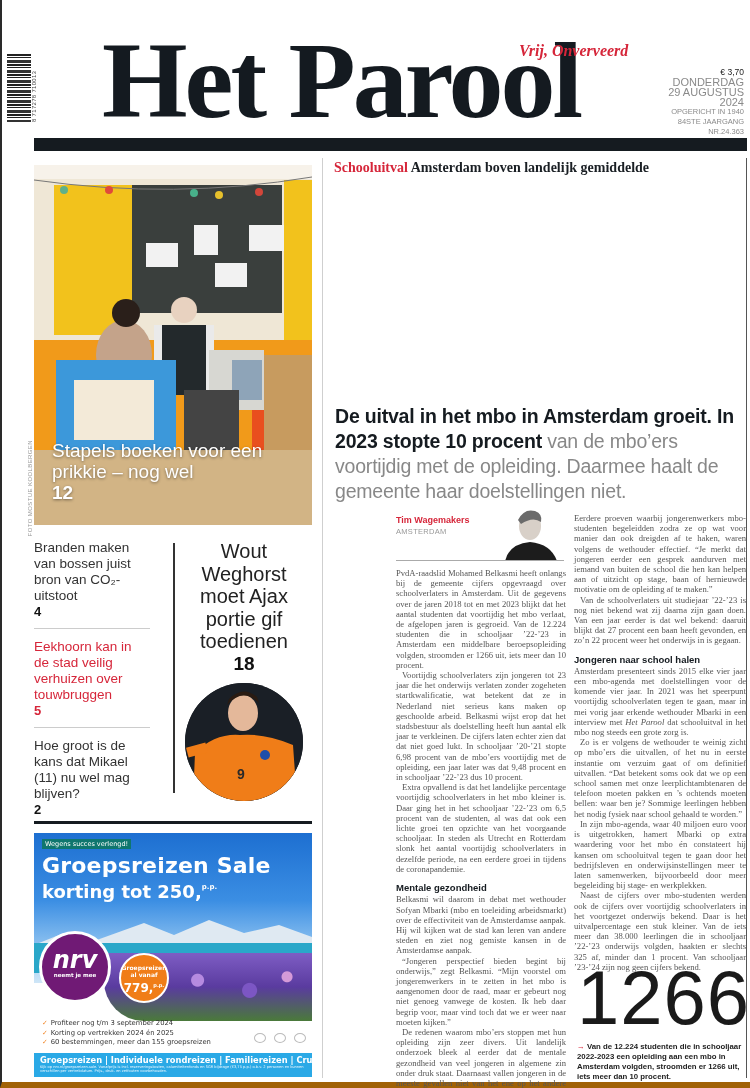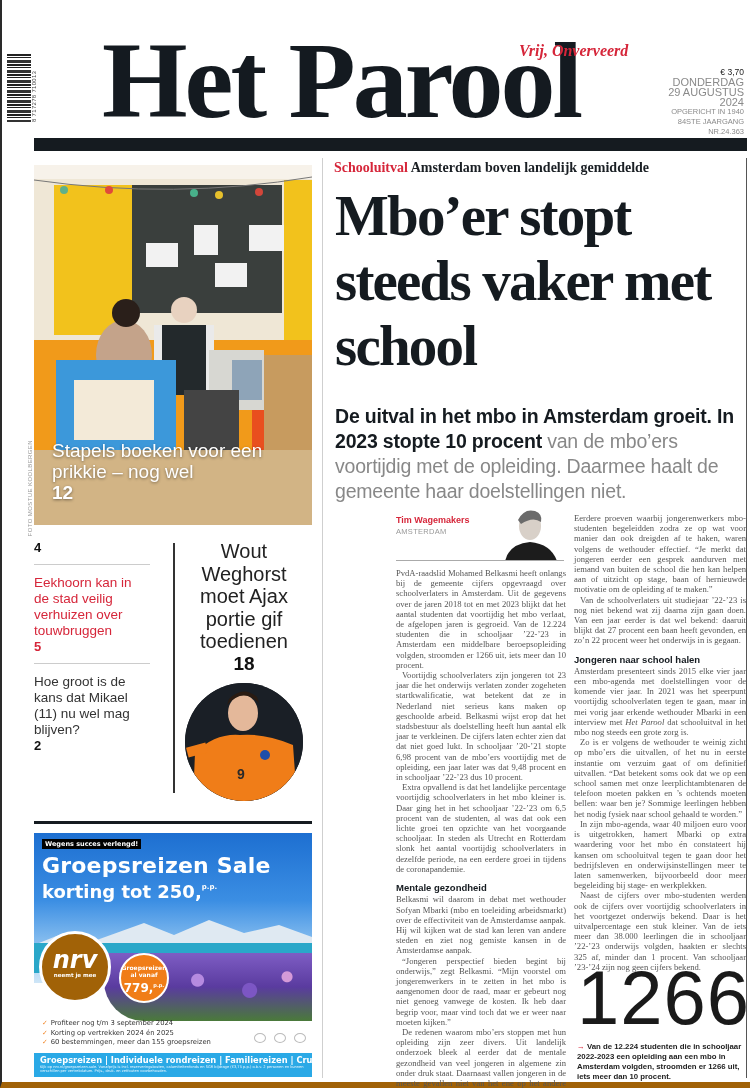--- a/index.html
+++ b/index.html
@@ -32,29 +32,29 @@
   .teaser.red { color: #d6263a; }
   .teaser.red .pg { color: #d6263a; }
   .vrule { position: absolute; left: 171px; top: 543px; width: 2px; height: 250px; background: #333; }
   .sport { position: absolute; left: 180px; top: 540px; width: 124px; text-align: center; font-size: 20px; line-height: 22.5px; color: #222; }
   .sport .pg { display: block; font-weight: bold; font-size: 19px; color: #111; }
   .sport-photo { position: absolute; left: 183px; top: 683px; width: 118px; height: 118px; border-radius: 50%; overflow: hidden; background: #1c2026; }
 
   .ad-rule { position: absolute; left: 32px; top: 821px; width: 278px; height: 3px; background: #151b20; }
   .ad { position: absolute; left: 32px; top: 833px; width: 278px; height: 244px; overflow: hidden; background: #fff; font-family: "DejaVu Sans", sans-serif; }
   .ad-sky { position: absolute; left: 0; top: 0; width: 278px; height: 150px; background: linear-gradient(180deg, #1d6fd1 0%, #3b8ee3 45%, #8cc1f0 75%, #cfe6f7 100%); }
-  .ad-badge { position: absolute; left: 8px; top: 6px; background: #000000; color: #fff; font-size: 6.5px; font-weight: bold; padding: 1px 3px; }
+  .ad-badge { position: absolute; left: 8px; top: 6px; background: #0f766e; color: #fff; font-size: 6.5px; font-weight: normal; padding: 1px 3px; }
   .ad-title { position: absolute; left: 8px; top: 20px; color: #fff; font-weight: bold; font-size: 22px; letter-spacing: 0.2px; }
   .ad-sub { position: absolute; left: 8px; top: 48px; color: #fff; font-weight: bold; font-size: 18px; text-align: center; }
   .ad-sub sup { font-size: 7px; vertical-align: 9px; }
   .ad-mountains { position: absolute; left: 0; top: 82px; width: 278px; height: 40px; }
   .ad-lake { position: absolute; left: 0; top: 110px; width: 278px; height: 30px; background: #2aa7c9; }
   .ad-flowers { position: absolute; left: 70px; top: 120px; width: 208px; height: 68px;
     background: radial-gradient(circle at 20% 60%, #8e6bd0 0 6px, transparent 7px), radial-gradient(circle at 45% 40%, #b68ae0 0 6px, transparent 7px), radial-gradient(circle at 70% 55%, #7c56c4 0 7px, transparent 8px), radial-gradient(circle at 88% 35%, #d59ad8 0 5px, transparent 6px), linear-gradient(180deg, #7e5dc4, #5a3b9f 50%, #4a7a3a); border-radius: 0 0 0 40px; }
-  .ad-nrv { position: absolute; left: 5px; top: 98px; width: 72px; height: 72px; border-radius: 50%; background: #a16207; border: 3px solid #fff; color: #fff; text-align: center; }
+  .ad-nrv { position: absolute; left: 5px; top: 98px; width: 72px; height: 72px; border-radius: 50%; background: #701a75; border: 3px solid #fff; color: #fff; text-align: center; }
   .ad-nrv .logo-t { font-weight: bold; font-style: italic; font-size: 24px; margin-top: 14px; line-height: 24px; }
   .ad-nrv .logo-s { font-size: 5.5px; font-weight: bold; }
   .ad-price { position: absolute; left: 85px; top: 120px; width: 50px; height: 50px; border-radius: 50%; background: #f07d18; border: 2px solid #fff; color: #fff; text-align: center; font-size: 6px; font-weight: bold; padding-top: 9px; line-height: 7px; }
   .ad-price .amt { font-size: 12px; line-height: 15px; }
   .ad-checks { position: absolute; left: 8px; top: 186px; font-size: 6.8px; color: #333; line-height: 9.5px; }
   .ad-checks .chk { color: #f07d18; font-weight: bold; margin-right: 3px; }
   .ad-icons { position: absolute; left: 220px; top: 200px; display: flex; gap: 8px; }
   .ad-icons span { width: 12px; height: 10px; border-radius: 50%; border: 1px solid #bbb; display: inline-block; }
   .ad-bar { position: absolute; left: 0; top: 220px; width: 278px; height: 24px; background: #2aa9e6; color: #fff; padding: 2px 6px; }
   .ad-bar .cats { font-size: 8.3px; font-weight: bold; white-space: nowrap; }
@@ -140,20 +140,21 @@
     </svg>
   </div>
   <div class="photo-credit">FOTO MOSTUE KOOLBERGEN</div>
   <div class="lead-caption">
     <div>Stapels boeken voor een prikkie – nog wel</div>
     <div class="num">12</div>
   </div>
 
   <div class="teasers">
     <div class="teaser">
+      <span>Branden maken van bossen juist bron van CO₂-uitstoot</span>
       <span class="pg">4</span>
     </div>
     <div class="teaser red">
       <span>Eekhoorn kan in de stad veilig verhuizen over touwbruggen</span>
       <span class="pg">5</span>
     </div>
     <div class="teaser">
       <span>Hoe groot is de kans dat Mikael (11) nu wel mag blijven?</span>
       <span class="pg">2</span>
     </div>
@@ -210,21 +211,20 @@
       <div class="cats">Groepsreizen | Individuele rondreizen | Familiereizen | Cruises</div>
       <div class="fine">Kijk op nrv.nl/groepsreizen-sale. Vanafprijs is incl. reserveringskosten, calamiteitenfonds en SGR bijdrage (€3,75 p.p.) o.b.v. 2 personen en kunnen verschillen per vertrekdatum. Prijs-, druk- en zetfouten voorbehouden.</div>
     </div>
   </div>
 
   <div class="right-frame"></div>
   <div class="kicker">
     <span class="tag">Schooluitval</span>
     <span>Amsterdam boven landelijk gemiddelde</span>
   </div>
-  <h1 class="headline">Mbo’er stopt steeds vaker met school</h1>
   <div class="intro">
     <span class="b">De uitval in het mbo in Amsterdam groeit. In 2023 stopte 10 procent</span><span> van de mbo’ers voortijdig met de opleiding. Daarmee haalt de gemeente haar doelstellingen niet.</span>
   </div>
 
   <div class="byline">
     <div class="name">Tim Wagemakers</div>
     <div class="place">AMSTERDAM</div>
   </div>
   <div class="author-photo">
     <svg width="62" height="55" viewBox="0 0 62 55">

